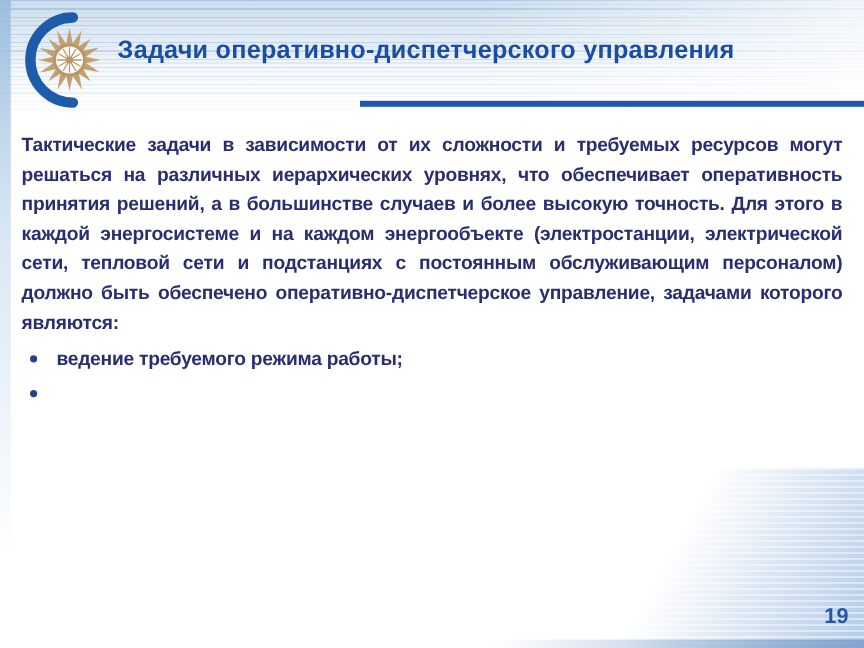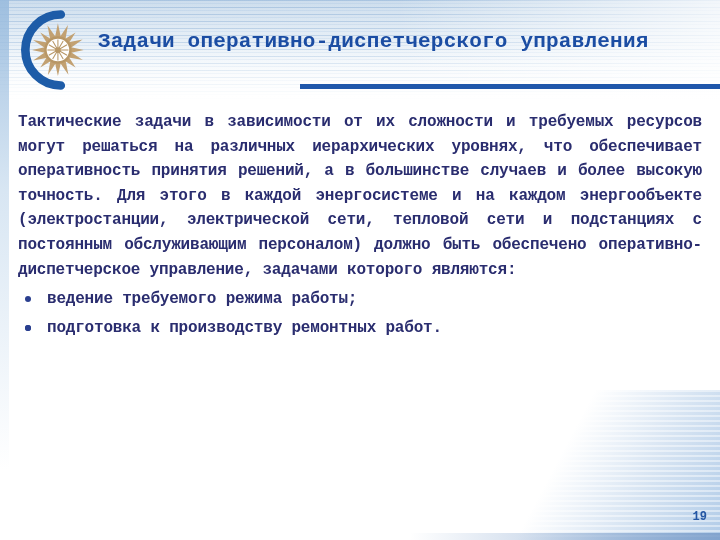--- a/index.html
+++ b/index.html
@@ -1,21 +1,21 @@
 <!DOCTYPE html>
 <html><head>
 <meta charset="utf-8">
 <style>
   html,body{margin:0;padding:0;background:#666;}
   .slide{
     position:relative;
     width:720px;height:540px;
     background:#ffffff;
     overflow:hidden;
-    font-family:Liberation Mono, monospace;
+    font-family:Liberation Sans, sans-serif;
     margin:0 auto;
   }
   
   .header-band{
     position:absolute;top:0;left:0;right:0;height:104px;
     background:
       repeating-linear-gradient(180deg,
         rgba(140,176,214,0.55) 0 1px, rgba(255,255,255,0) 1px 3px,
         rgba(176,202,229,0.40) 3px 4px, rgba(255,255,255,0) 4px 7px),
       linear-gradient(180deg,#ccdded 0%,#e9f1f8 55%,#ffffff 100%);
@@ -73,21 +73,21 @@
     position:relative;margin:0 0 0 0;padding:0 46px 0 29px;
     text-align:justify;line-height:25px;margin-top:4px;
   }
   .bullet-dot{
     position:absolute;left:7px;top:9px;width:6px;height:6px;border-radius:50%;
     background:#2a3f8f;
   }
   
   .page-number{
     position:absolute;right:13px;bottom:16px;
-    font-size:12px;font-weight:bold;color:#2456a4;
+    font-size:18px;font-weight:bold;color:#2456a4;
   }
 </style>
 </head>
 <body>
 
 <div class="slide">
 
   <div class="header-band"></div>
   <div class="left-edge-gradient"></div>
   <div class="corner-gradient"></div>
@@ -142,22 +142,18 @@
   <div class="body-text">
     <p class="body-paragraph">Тактические задачи в зависимости от их сложности и требуемых ресурсов могут решаться на различных иерархических уровнях, что обеспечивает оперативность принятия решений, а в большинстве случаев и более высокую точность. Для этого в каждой энергосистеме и на каждом энергообъекте (электростанции, электрической сети, тепловой сети и подстанциях с постоянным обслуживающим персоналом) должно быть обеспечено оперативно-диспетчерское управление, задачами которого являются:</p>
     <ul class="bullet-list">
       <li class="bullet-item">
         <span class="bullet-dot"></span>
         <span>ведение требуемого режима работы;</span>
       </li>
       <li class="bullet-item">
         <span class="bullet-dot"></span>
       </li>
-      <li class="bullet-item">
-        <span class="bullet-dot"></span>
-        <span>подготовка к производству ремонтных работ.</span>
-      </li>
     </ul>
   </div>
 
   <div class="page-number">19</div>
 
 </div>
 
 </body></html>

